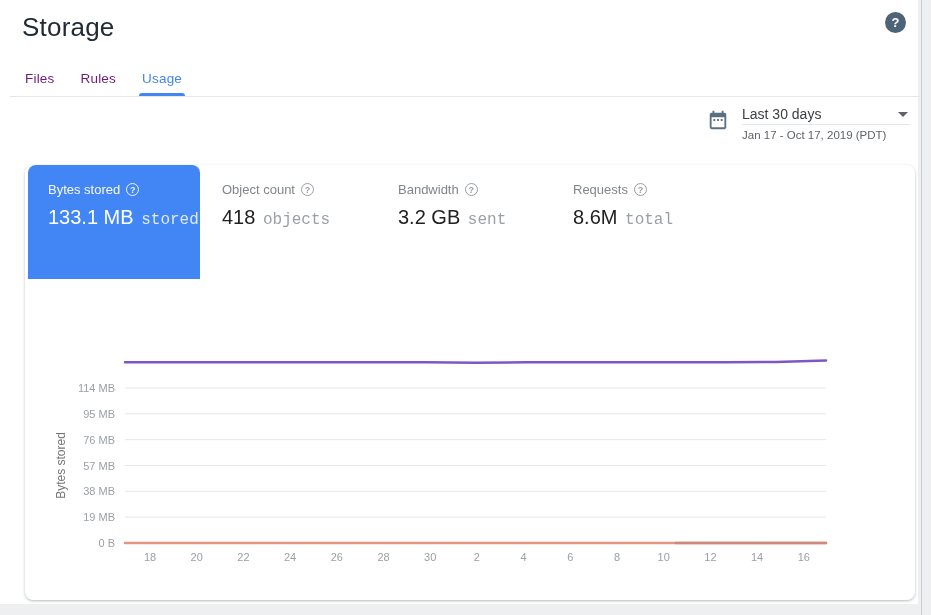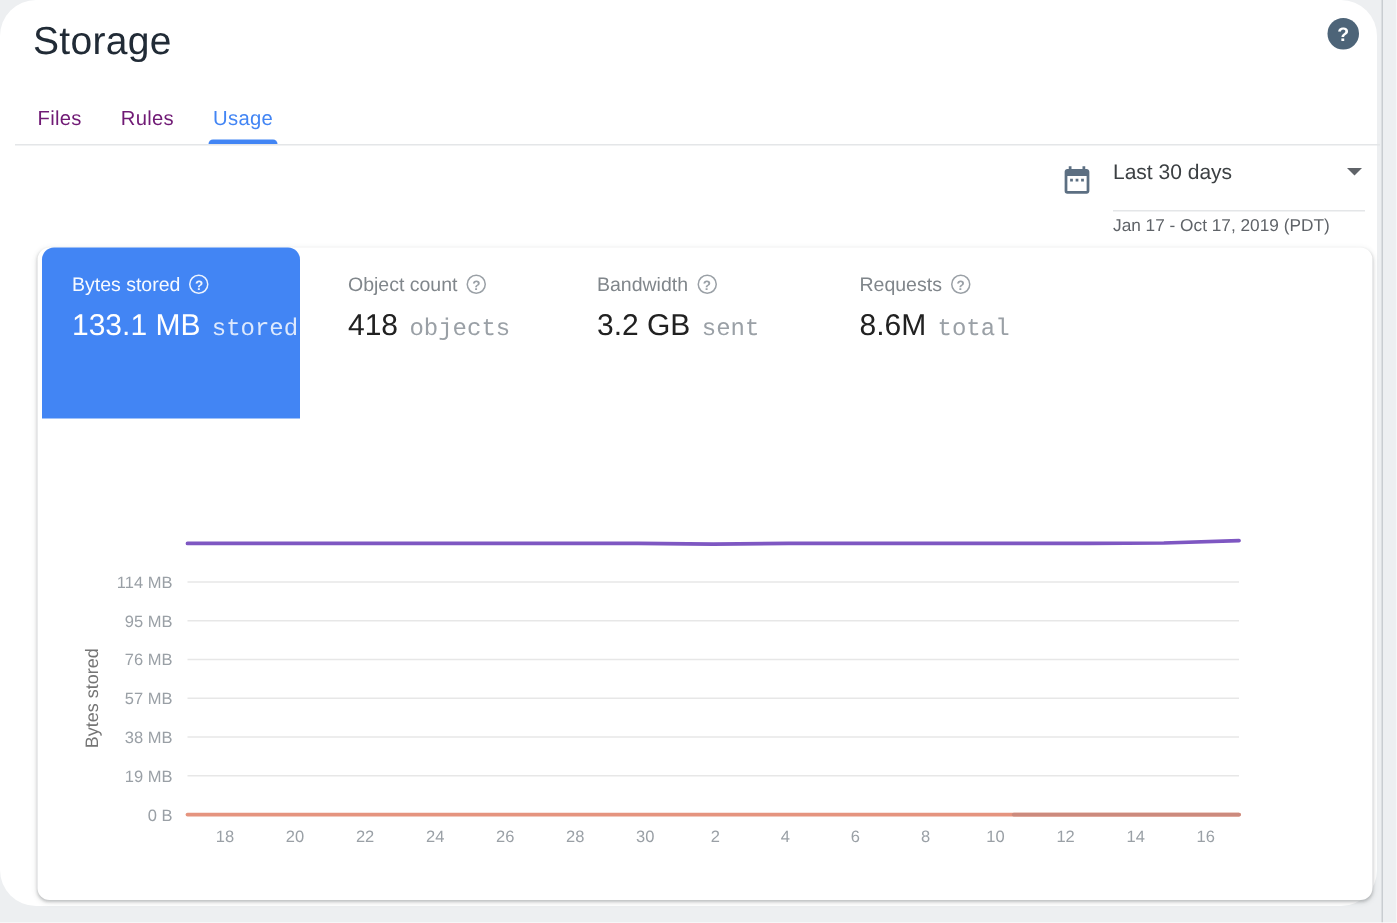--- a/index.html
+++ b/index.html
@@ -6,21 +6,20 @@
   html,body { width:931px; height:615px; overflow:hidden; }
   body {
     font-family:"Liberation Sans", sans-serif;
     background:#edeff1;
     position:relative;
     color:#212b36;
   }
   .content {
     position:absolute; left:0; top:0; width:918px; height:604px;
     background:#ffffff;
-    border-radius:24px;
   }
   .edge-line {
     position:absolute; left:921px; top:0; width:1px; height:615px;
     background:#c9cdd1;
   }
   
   .page-header { position:absolute; left:22px; top:12px; right:0; height:40px; }
   .page-title { font-size:26px; font-weight:500; color:#212b36; letter-spacing:.2px; }
   .help-fab {
     position:absolute; left:885px; top:12px; width:21px; height:21px;
@@ -45,41 +44,41 @@
   
   .datepicker {
     position:absolute; left:707px; top:106px; width:203px; display:flex; gap:13px;
     cursor:pointer;
   }
   .calendar-icon { width:22px; height:22px; margin-top:3px; flex:0 0 auto; }
   .calendar-icon svg { width:22px; height:22px; fill:#5c6f82; }
   .dp-text { flex:1; }
   .dp-row {
     display:flex; align-items:center; justify-content:space-between;
-    border-bottom:1px solid #e4e6e8; padding-bottom:18px;
+    border-bottom:1px solid #e4e6e8; padding-bottom:2px;
   }
   .dp-label { font-size:14px; font-weight:500; color:#3c4043; }
   .caret {
     width:0; height:0; border-left:5px solid transparent; border-right:5px solid transparent;
     border-top:5px solid #5f6368; margin-right:2px;
   }
   .dp-sub { margin-top:4px; font-size:11.5px; color:#5f6368; }
   
   .card {
     position:absolute; left:25px; top:165px; width:890px; height:435px;
     background:#ffffff; border-radius:8px;
     box-shadow:0 1px 2px rgba(60,64,67,.25), 0 1px 4px rgba(60,64,67,.12);
   }
   .stat-tile {
     position:absolute; left:3px; top:0; width:172px; height:114px;
     background:var(--accent); border-radius:8px 8px 0 0; color:#ffffff;
     padding:17px 0 0 20px; cursor:pointer;
   }
   .stat { position:absolute; top:17px; cursor:pointer; }
-  .stat-obj { left:207px; }
+  .stat-obj { left:197px; }
   .stat-bw  { left:373px; }
   .stat-req { left:548px; }
   .stat-label {
     display:flex; align-items:center; gap:6px;
     font-size:13px; color:#80868b;
   }
   .stat-tile .stat-label { color:rgba(255,255,255,.96); }
   .qmark {
     display:inline-flex; width:13px; height:13px; border-radius:50%;
     border:1.2px solid currentColor; font-size:9px; align-items:center;

